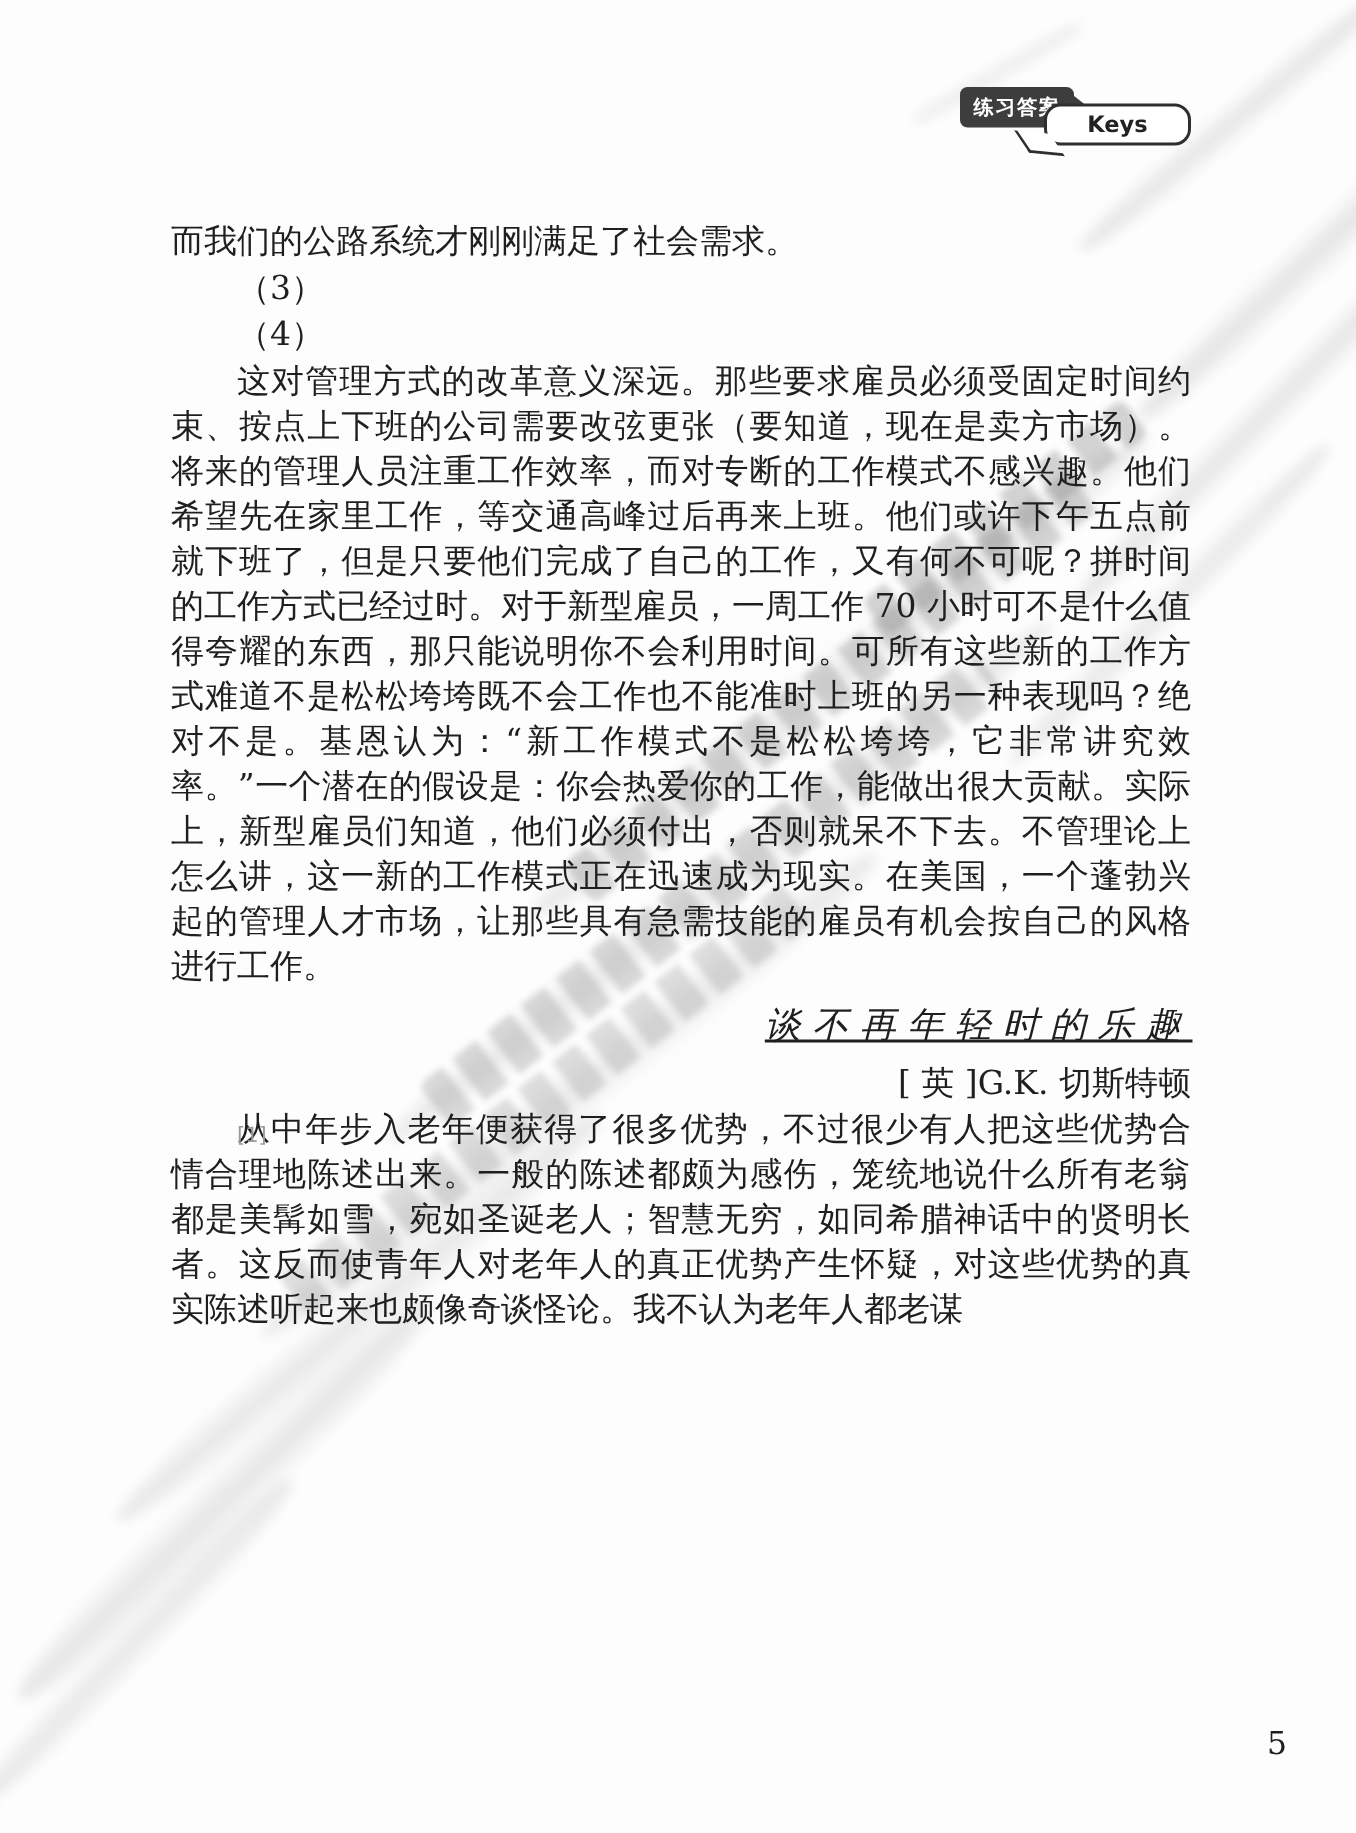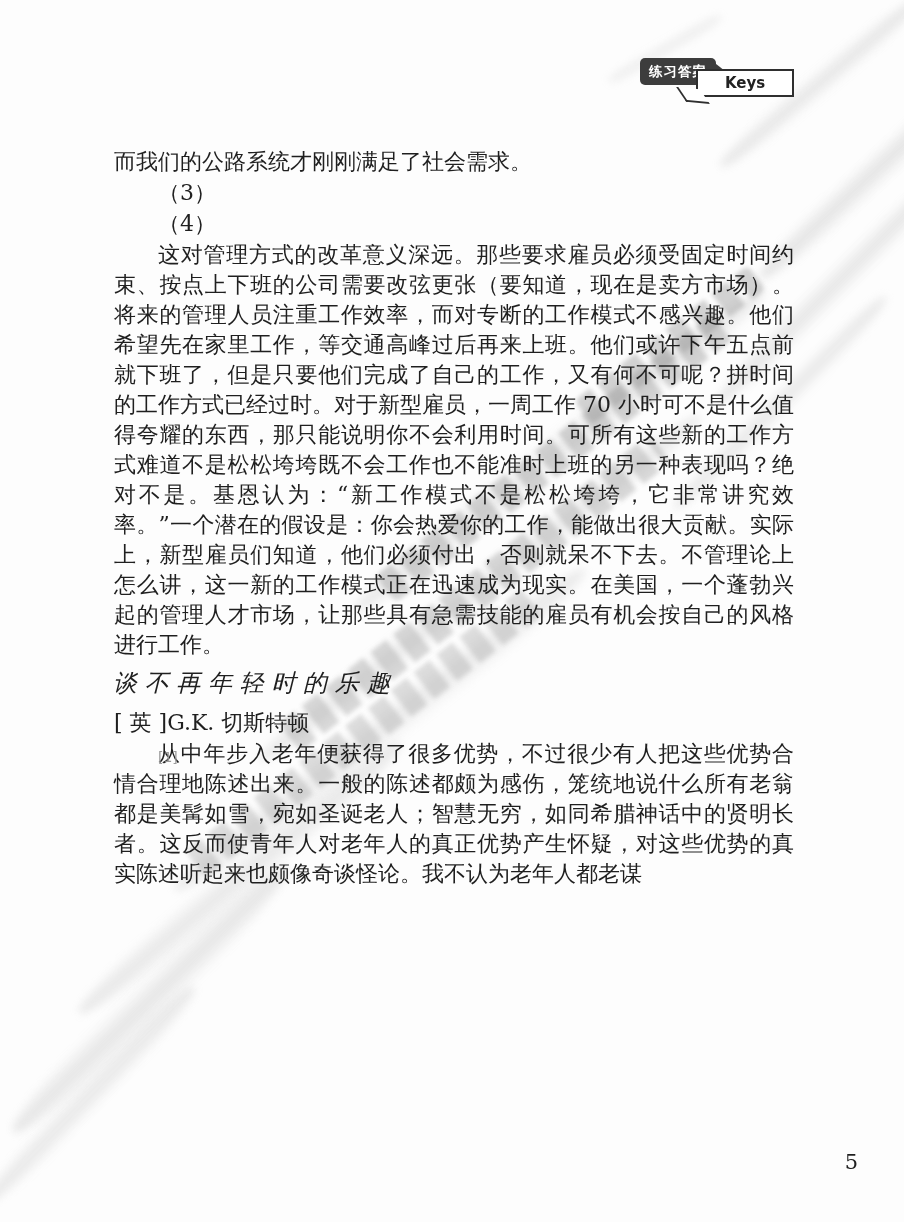--- a/index.html
+++ b/index.html
@@ -34,21 +34,21 @@
     display:flex;align-items:center;justify-content:center;
     color:#fff;font-size:13.5px;font-weight:bold;letter-spacing:1px;
   }
   .badge-dark::after{
     content:"";position:absolute;right:-9px;top:2px;
     width:0;height:0;border-style:solid;
     border-width:11px 0 0 14px;border-color:transparent transparent transparent #3d3d3d;
   }
   .badge-light{
     position:absolute;left:60px;top:17px;width:98px;height:28px;
-    background:#fff;border:2.5px solid #2f2f2f;border-radius:0;
+    background:#fff;border:2.5px solid #2f2f2f;border-radius:11px;
     display:flex;align-items:center;justify-content:center;
     color:#222;font-size:15px;font-weight:bold;
     box-sizing:border-box;
   }
   .badge-light::before{
     content:"";position:absolute;left:-16px;bottom:-8px;
     width:20px;height:13px;background:#fff;
     border-left:2.5px solid #2f2f2f;border-bottom:2.5px solid #2f2f2f;
     transform:skewX(38deg) rotate(6deg);
   }
@@ -59,25 +59,26 @@
     font-size:22px;line-height:30px;text-align:justify;
   }
   .content p{margin:1px;}
   .indent{text-indent:2em;}
   .task-heading{
     font-family:"DejaVu Sans","Liberation Sans",sans-serif;
     font-size:20px;font-weight:600;color:#2b2b2b;
     text-indent:1.6em;
   }
   .essay-title{
-    text-align:left;text-indent:0;
+    text-align:right;text-indent:0;
     font-size:24px;font-style:italic;letter-spacing:.32em;
     margin:8px 0 10px 0 !important;
+    text-decoration:underline;
   }
-  .essay-author{text-indent:0;font-size:22px;}
+  .essay-author{text-align:right;text-indent:0;font-size:22px;}
   .fn-para{position:relative;}
   .fn-marker{
     position:absolute;left:0;top:3px;
     font-family:"DejaVu Sans","Liberation Sans",sans-serif;
     font-size:14px;color:#9a9a9a;font-style:normal;
   }
 
   .page-number{
     position:absolute;right:46px;bottom:48px;
     font-size:21px;color:#1f1f1f;

